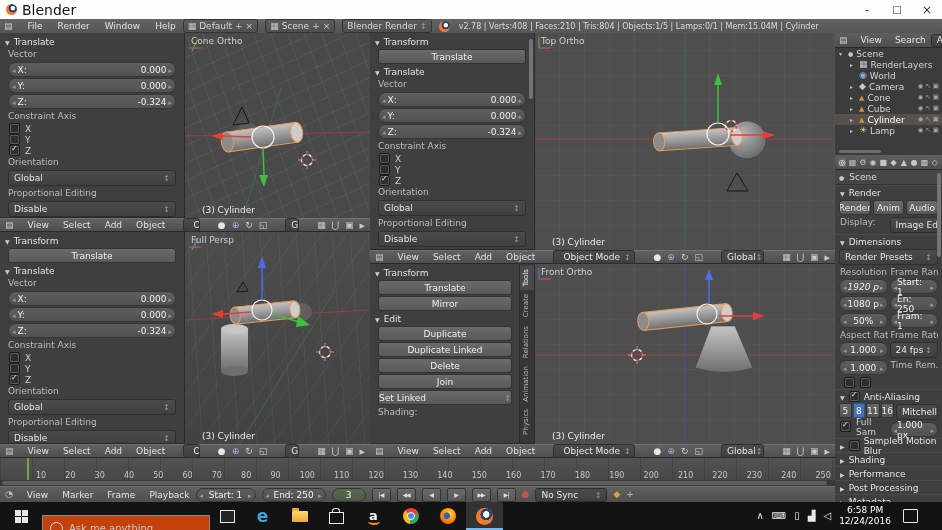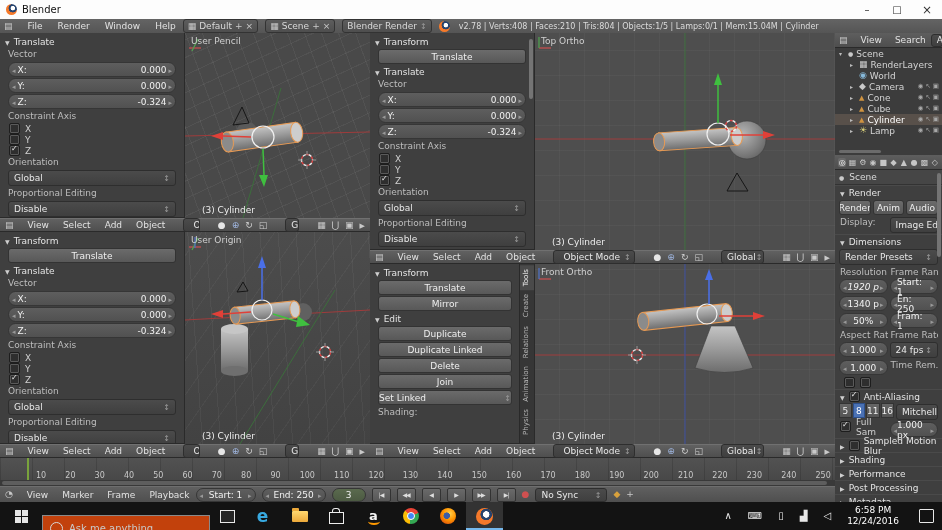--- a/index.html
+++ b/index.html
@@ -2,21 +2,21 @@
 <html><head>
 <meta charset="utf-8">
 <style>
   html,body{margin:0;padding:0;background:#000;}
   #screen{position:relative;width:942px;height:530px;overflow:hidden;font-family:"DejaVu Sans",sans-serif;font-size:9px;color:#d9d9d9;background:#3f3f3f;}
   .abs{position:absolute;}
 
   
   #titlebar{left:0;top:0;width:942px;height:19px;background:#fdfdfd;border-bottom:1px solid #d5d5d5;display:flex;align-items:center;color:#111;}
   .blogo-sm{width:11px;height:11px;border-radius:50%;margin:0 5px 0 6px;background:radial-gradient(circle at 62% 38%,#fff 0 2px,#26436e 2.5px 4px,#f5792a 4.5px 100%);}
-  #titlebar .ttl{font-size:10px;}
+  #titlebar .ttl{font-size:14px;}
   .wincontrols{margin-left:auto;display:flex;height:100%;}
   .wc{width:30px;height:100%;display:flex;align-items:center;justify-content:center;color:#333;font-size:10px;}
   .wc-min::after{content:"–";} .wc-max::after{content:"□";} .wc-close::after{content:"×";font-size:12px;}
 
   
   #topheader{left:0;top:19px;width:942px;height:14px;background:linear-gradient(#646464,#555);border-bottom:1px solid #2b2b2b;display:flex;align-items:center;gap:7px;padding:0 4px;}
   .menu{color:#e2e2e2;margin-left:8px;}
   .ic{display:inline-block;font-style:normal;color:#c9c9c9;font-size:9px;line-height:1;}
   .i-editor::after{content:"▤";} .i-browse::after{content:"▦";} .i-plus::after{content:"+";} .i-x::after{content:"×";}
   .seldd{display:flex;align-items:center;gap:3px;background:linear-gradient(#5d5d5d,#4e4e4e);border:1px solid #333;border-radius:3px;height:12px;padding:0 4px;}
@@ -126,21 +126,21 @@
   .fld{width:16px;height:11px;background:linear-gradient(#ffd870,#eca93a);border-radius:1px;position:relative;}
   .fld::before{content:"";position:absolute;top:-3px;left:0;width:7px;height:3px;background:#eca93a;border-radius:1px 1px 0 0;}
   .bag{width:13px;height:10px;border:1px solid #ededed;position:relative;margin-top:4px;}
   .bag::before{content:"";position:absolute;top:-5px;left:2px;width:6px;height:4px;border:1px solid #ededed;border-bottom:none;border-radius:3px 3px 0 0;}
   .amz{color:#f4f4f4;font-size:13px;font-weight:bold;line-height:10px;position:relative;}
   .amz::after{content:"";position:absolute;left:-1px;right:-2px;bottom:-4px;height:5px;border-bottom:2px solid #ff9900;border-radius:50%;}
   .chr{width:16px;height:16px;border-radius:50%;background:conic-gradient(from -50deg,#ea4335 0 33%,#34a853 33% 66%,#fbbc05 66% 100%);position:relative;}
   .chr::after{content:"";position:absolute;left:4px;top:4px;width:8px;height:8px;background:#4285f4;border:1.5px solid #fff;border-radius:50%;box-sizing:border-box;}
   .ffx{width:16px;height:16px;border-radius:50%;background:radial-gradient(circle at 42% 48%,#3b5ca8 0 3px,transparent 3.5px),radial-gradient(circle at 60% 35%,#ffd24f,#ff9500 45%,#e3590d 80%);}
   .bl-logo{width:17px;height:17px;border-radius:50%;background:radial-gradient(circle at 60% 38%,#fff 0 3px,#26436e 3.5px 5.5px,#f5792a 6px 100%);}
-  .tb-tray{margin-left:auto;display:flex;align-items:center;gap:16px;padding-right:4px;height:100%;}
+  .tb-tray{margin-left:auto;display:flex;align-items:center;gap:8px;padding-right:20px;height:100%;}
   .tray-ic{font-size:10px;color:#e8e8e8;}
   .i-caret::after{content:"∧";} .i-kbd::after{content:"⌨";} .i-batt::after{content:"▯";} .i-net::after{content:"▟";} .i-vol::after{content:"◁";}
   .tb-clock{text-align:center;font-size:9px;line-height:11px;color:#fff;}
   .ac{width:13px;height:12px;border:1px solid #e8e8e8;border-radius:1px;margin:0 4px;}
 </style>
 </head>
 <body>
 
 <div id="screen">
 
@@ -270,21 +270,21 @@
         <line x1="122" y1="118" x2="122" y2="122" stroke="#999"></line>
           <line x1="122" y1="132" x2="122" y2="136" stroke="#999"></line>
         <line x1="113" y1="127" x2="117" y2="127" stroke="#999"></line>
           <line x1="127" y1="127" x2="131" y2="127" stroke="#999"></line>
       </g>
     </svg>
     <svg class="minaxis" width="20" height="20">
       <line x1="4" y1="15" x2="16" y2="15" stroke="#c45050" stroke-width="1.3"></line>
       <line x1="7" y1="18" x2="13" y2="6" stroke="#50a050" stroke-width="1.3"></line>
     </svg>
-    <span class="vp-label">User Pencil</span>
+    <span class="vp-label">Cone Ortho</span>
     <span class="vp-object">(3) Cylinder</span>
   </div>
 
   <div class="vhdr abs" style="left:0;top:218px;width:370px;height:14px;">
     <i class="ic i-editor"></i>
     <span class="menu">View</span>
     <span class="menu">Select</span>
     <span class="menu">Add</span>
     <span class="menu">Object</span>
     <div class="dd" style="gap:4px;">
@@ -399,21 +399,21 @@
           <line x1="140" y1="125" x2="140" y2="129" stroke="#999"></line>
         <line x1="131" y1="120" x2="135" y2="120" stroke="#999"></line>
           <line x1="145" y1="120" x2="149" y2="120" stroke="#999"></line>
       </g>
     </svg>
     <svg class="minaxis" width="20" height="20">
       <line x1="4" y1="15" x2="16" y2="15" stroke="#c45050" stroke-width="1.3"></line>
       <line x1="7" y1="18" x2="13" y2="6" stroke="#50a050" stroke-width="1.3"></line>
       <line x1="10" y1="16" x2="10" y2="5" stroke="#5070c0" stroke-width="1.3"></line>
     </svg>
-    <span class="vp-label">User Origin</span>
+    <span class="vp-label">Full Persp</span>
     <span class="vp-object">(3) Cylinder</span>
   </div>
 
   <div class="vhdr abs" style="left:0;top:444px;width:370px;height:14px;">
     <i class="ic i-editor"></i>
     <span class="menu">View</span>
     <span class="menu">Select</span>
     <span class="menu">Add</span>
     <span class="menu">Object</span>
     <div class="dd" style="gap:4px;">
@@ -801,21 +801,21 @@
         </div>
       <div class="numfield">
           <span class="nfa-l"></span>
           <span class="nf-v" style="margin:0 auto;">Start: 1</span>
           <span class="nfa-r"></span>
         </div>
     </div>
     <div class="pg">
       <div class="numfield">
           <span class="nfa-l"></span>
-          <span class="nf-v" style="margin:0 auto;">1340 p</span>
+          <span class="nf-v" style="margin:0 auto;">1080 p</span>
           <span class="nfa-r"></span>
         </div>
       <div class="numfield">
           <span class="nfa-l"></span>
           <span class="nf-v" style="margin:0 auto;">En: 250</span>
           <span class="nfa-r"></span>
         </div>
     </div>
     <div class="pg">
       <div class="numfield">

